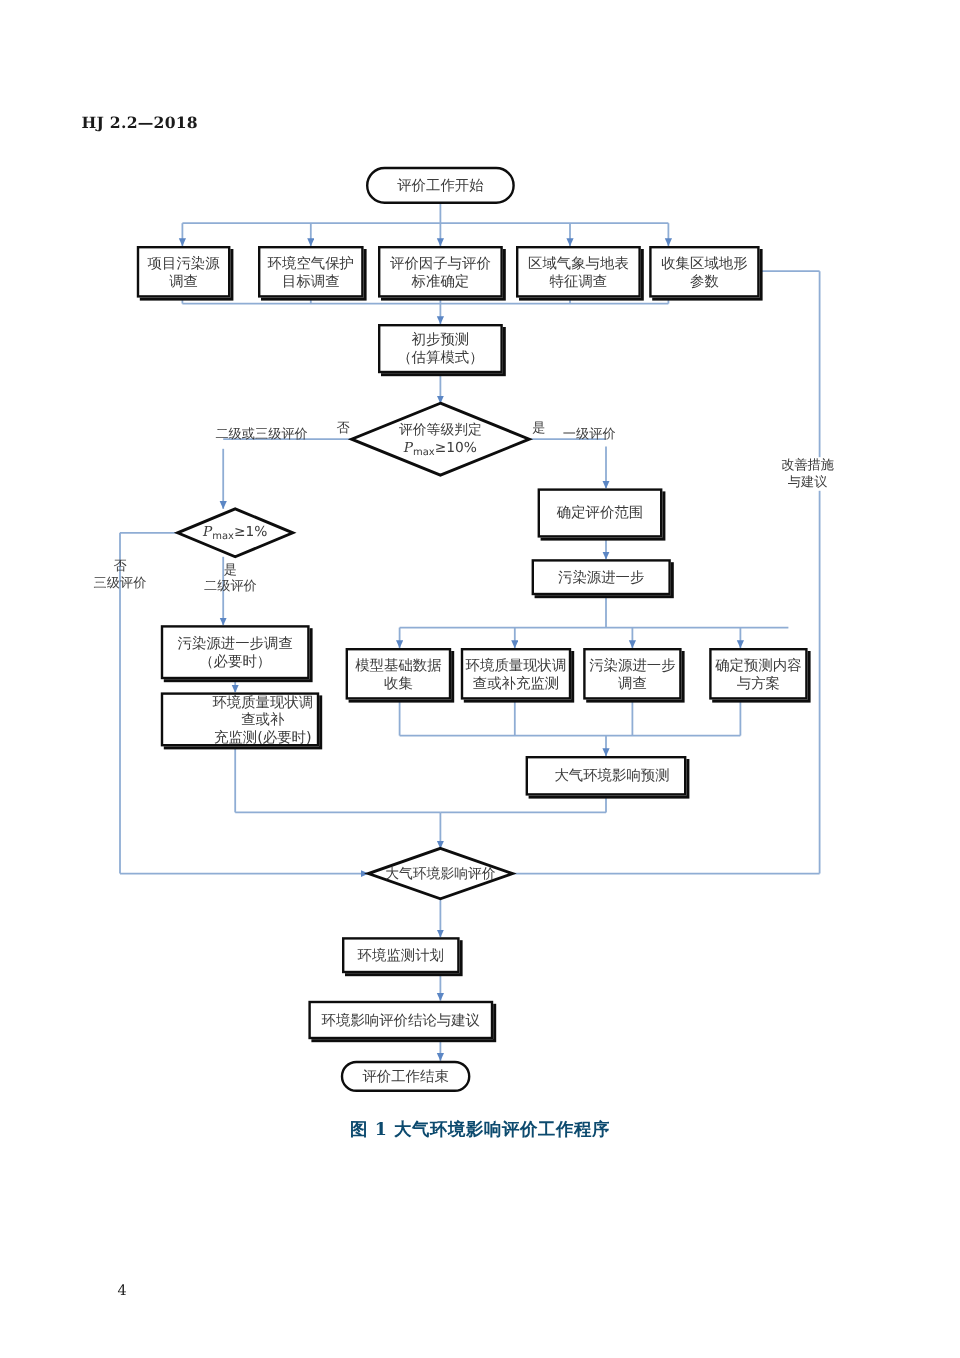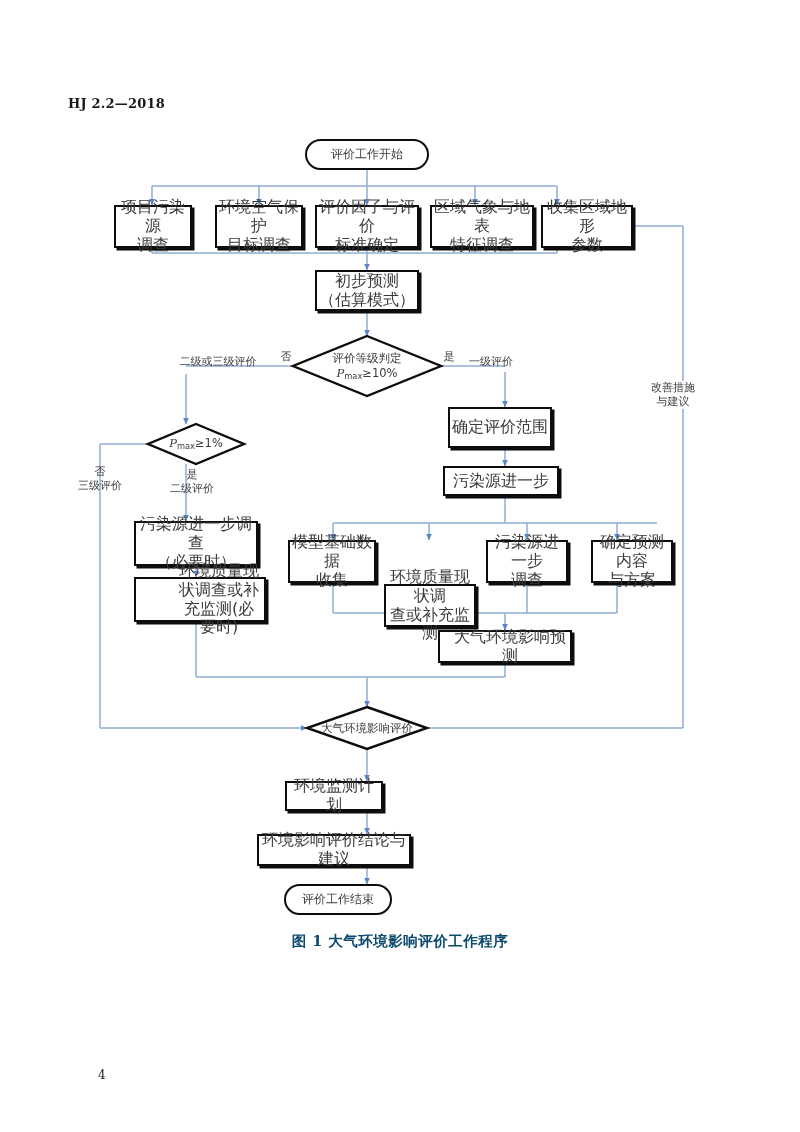--- a/index.html
+++ b/index.html
@@ -60,21 +60,21 @@
     justify-content: center;
     text-align: center;
     color: #3b3b3b;
     font-family: "DejaVu Sans", "Liberation Sans", sans-serif;
     line-height: 1.18;
     background: #ffffff;
   }
   .box {
     border: 2.2px solid #0d0d0d;
     box-shadow: 2.5px 2.5px 0 0 #0d0d0d;
-    font-size: 16px;
+    font-size: 12px;
     padding: 1px 2px;
   }
   .terminator {
     border: 2.6px solid #0d0d0d;
     border-radius: 22px;
     font-size: 12px;
   }
   .edge-label {
     position: absolute;
     color: #3b3b3b;
@@ -231,31 +231,31 @@
   <div class="node box" style="left:134px; top:521px; width:124px; height:45px; white-space:pre-line;">污染源进一步调查
 （必要时）</div>
   <div class="node box" style="left:134px; top:577px; width:132px; height:45px; white-space:pre-line;padding-left:40px;">环境质量现状调查或补
 充监测(必要时)</div>
 
   <div class="node box" style="left:448px; top:407px; width:104px; height:41px;">确定评价范围</div>
   <div class="node box" style="left:443px; top:466px; width:116px; height:30px;">污染源进一步</div>
 
   <div class="node box" style="left:288px; top:540px; width:88px; height:43px; white-space:pre-line;">模型基础数据
 收集</div>
-  <div class="node box" style="left:384px; top:540px; width:92px; height:43px; white-space:pre-line;margin-top:44px;">环境质量现状调
+  <div class="node box" style="left:384px; top:540px; width:92px; height:43px; white-space:pre-line;">环境质量现状调
 查或补充监测</div>
   <div class="node box" style="left:486px; top:540px; width:82px; height:43px; white-space:pre-line;">污染源进一步
 调查</div>
   <div class="node box" style="left:591px; top:540px; width:82px; height:43px; white-space:pre-line;">确定预测内容
 与方案</div>
 
   <div class="node box" style="left:438px; top:630px; width:134px; height:33px;padding-left:12px;">大气环境影响预测</div>
 
   <div class="diamond-label" style="left:300px; top:719px; width:134px; height:18px;">大气环境影响评价</div>
 
   <div class="node box" style="left:285px; top:781px; width:98px; height:30px;">环境监测计划</div>
   <div class="node box" style="left:257px; top:834px; width:154px; height:32px;">环境影响评价结论与建议</div>
-  <div class="node terminator" style="left:284px; top:884px; width:108px; height:31px;">评价工作结束</div>
+  <div class="node terminator" style="left:284px; top:884px; width:108px; height:26px;">评价工作结束</div>
 
   <div id="figure-caption">图 1  大气环境影响评价工作程序</div>
   <div id="page-number">4</div>
 
 </div>
 
 </body></html>

